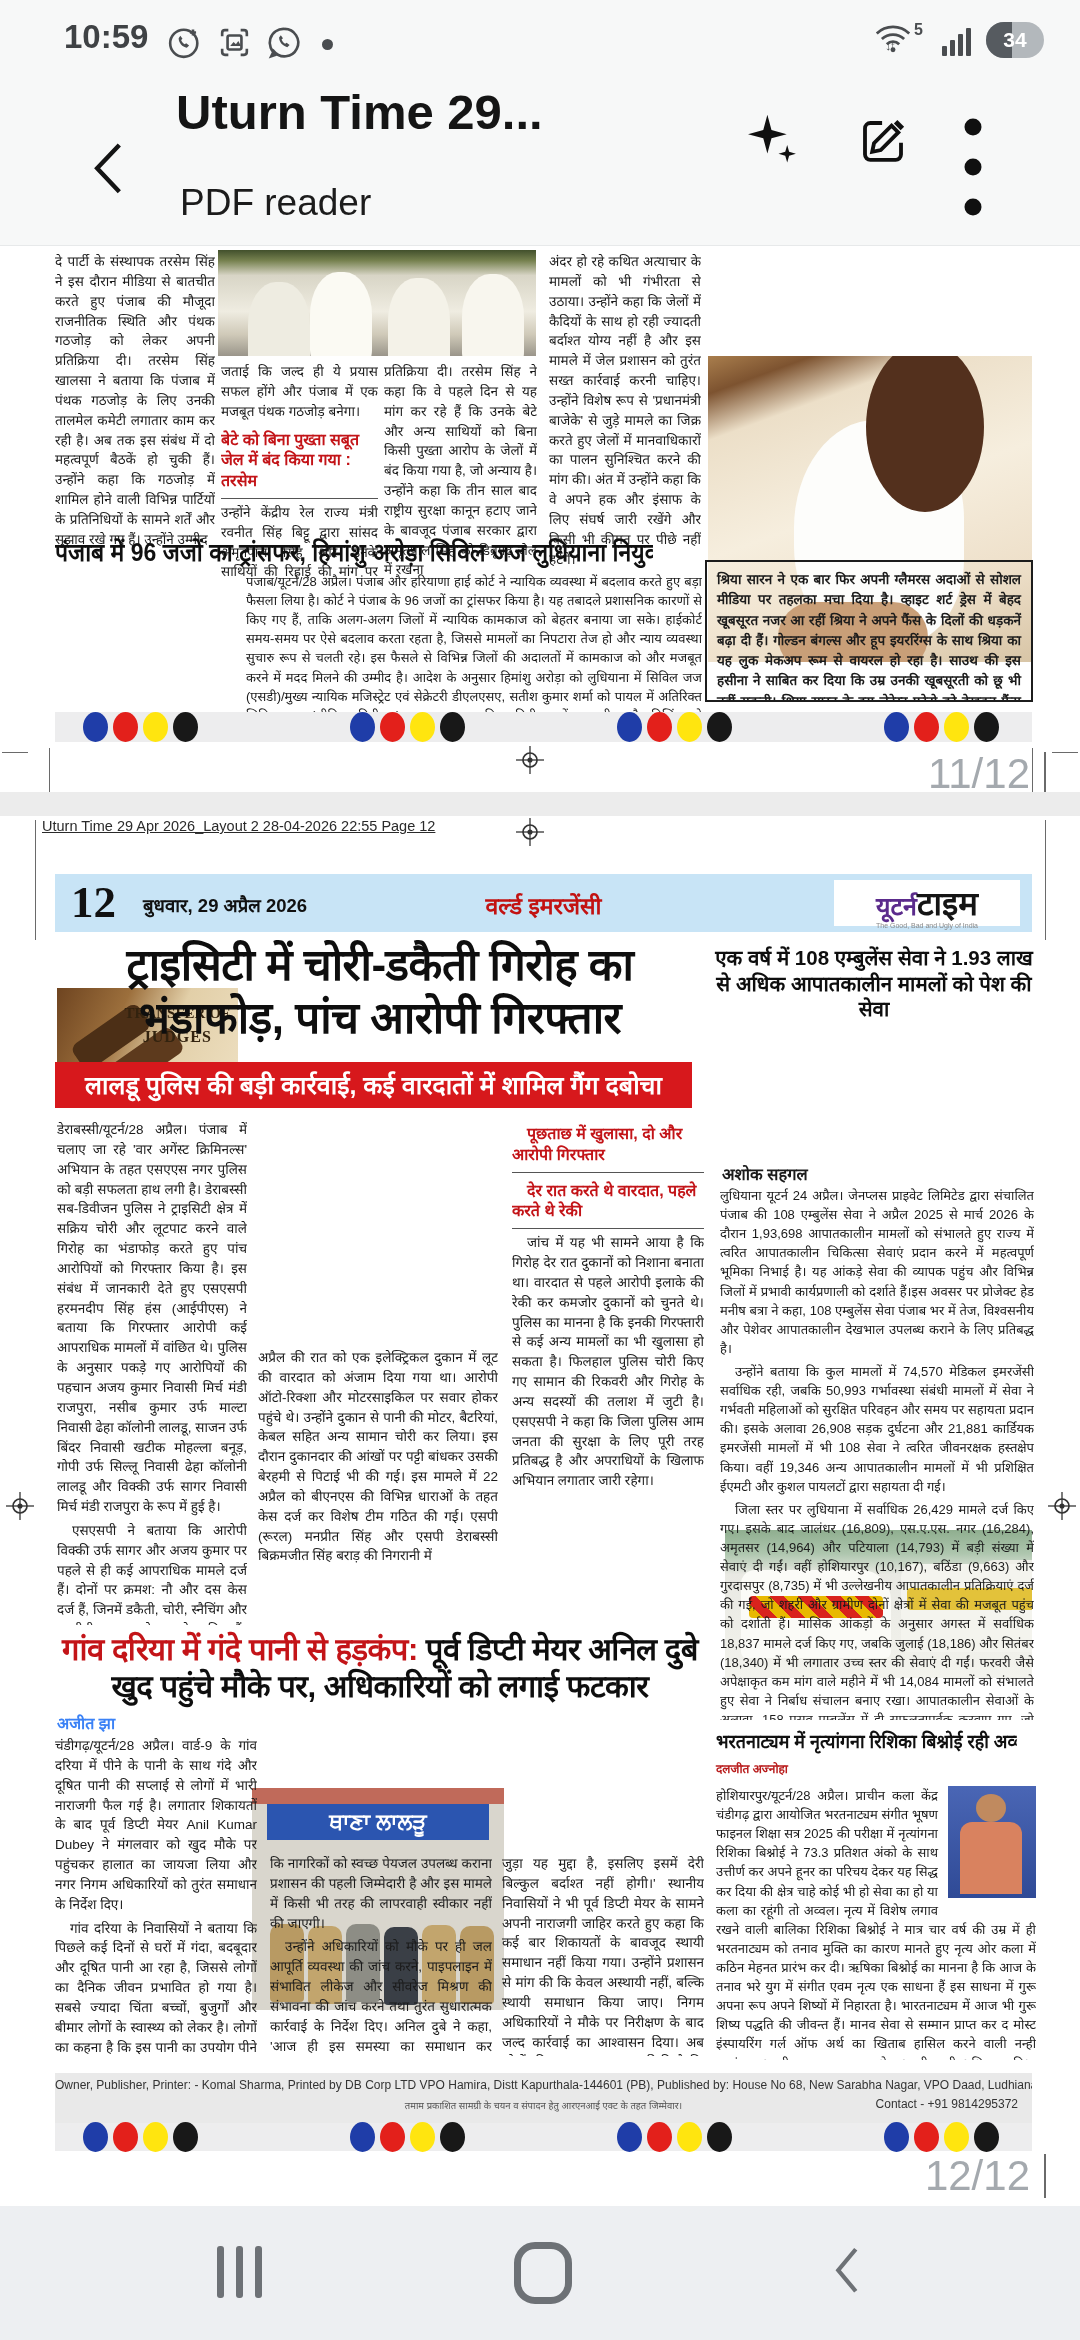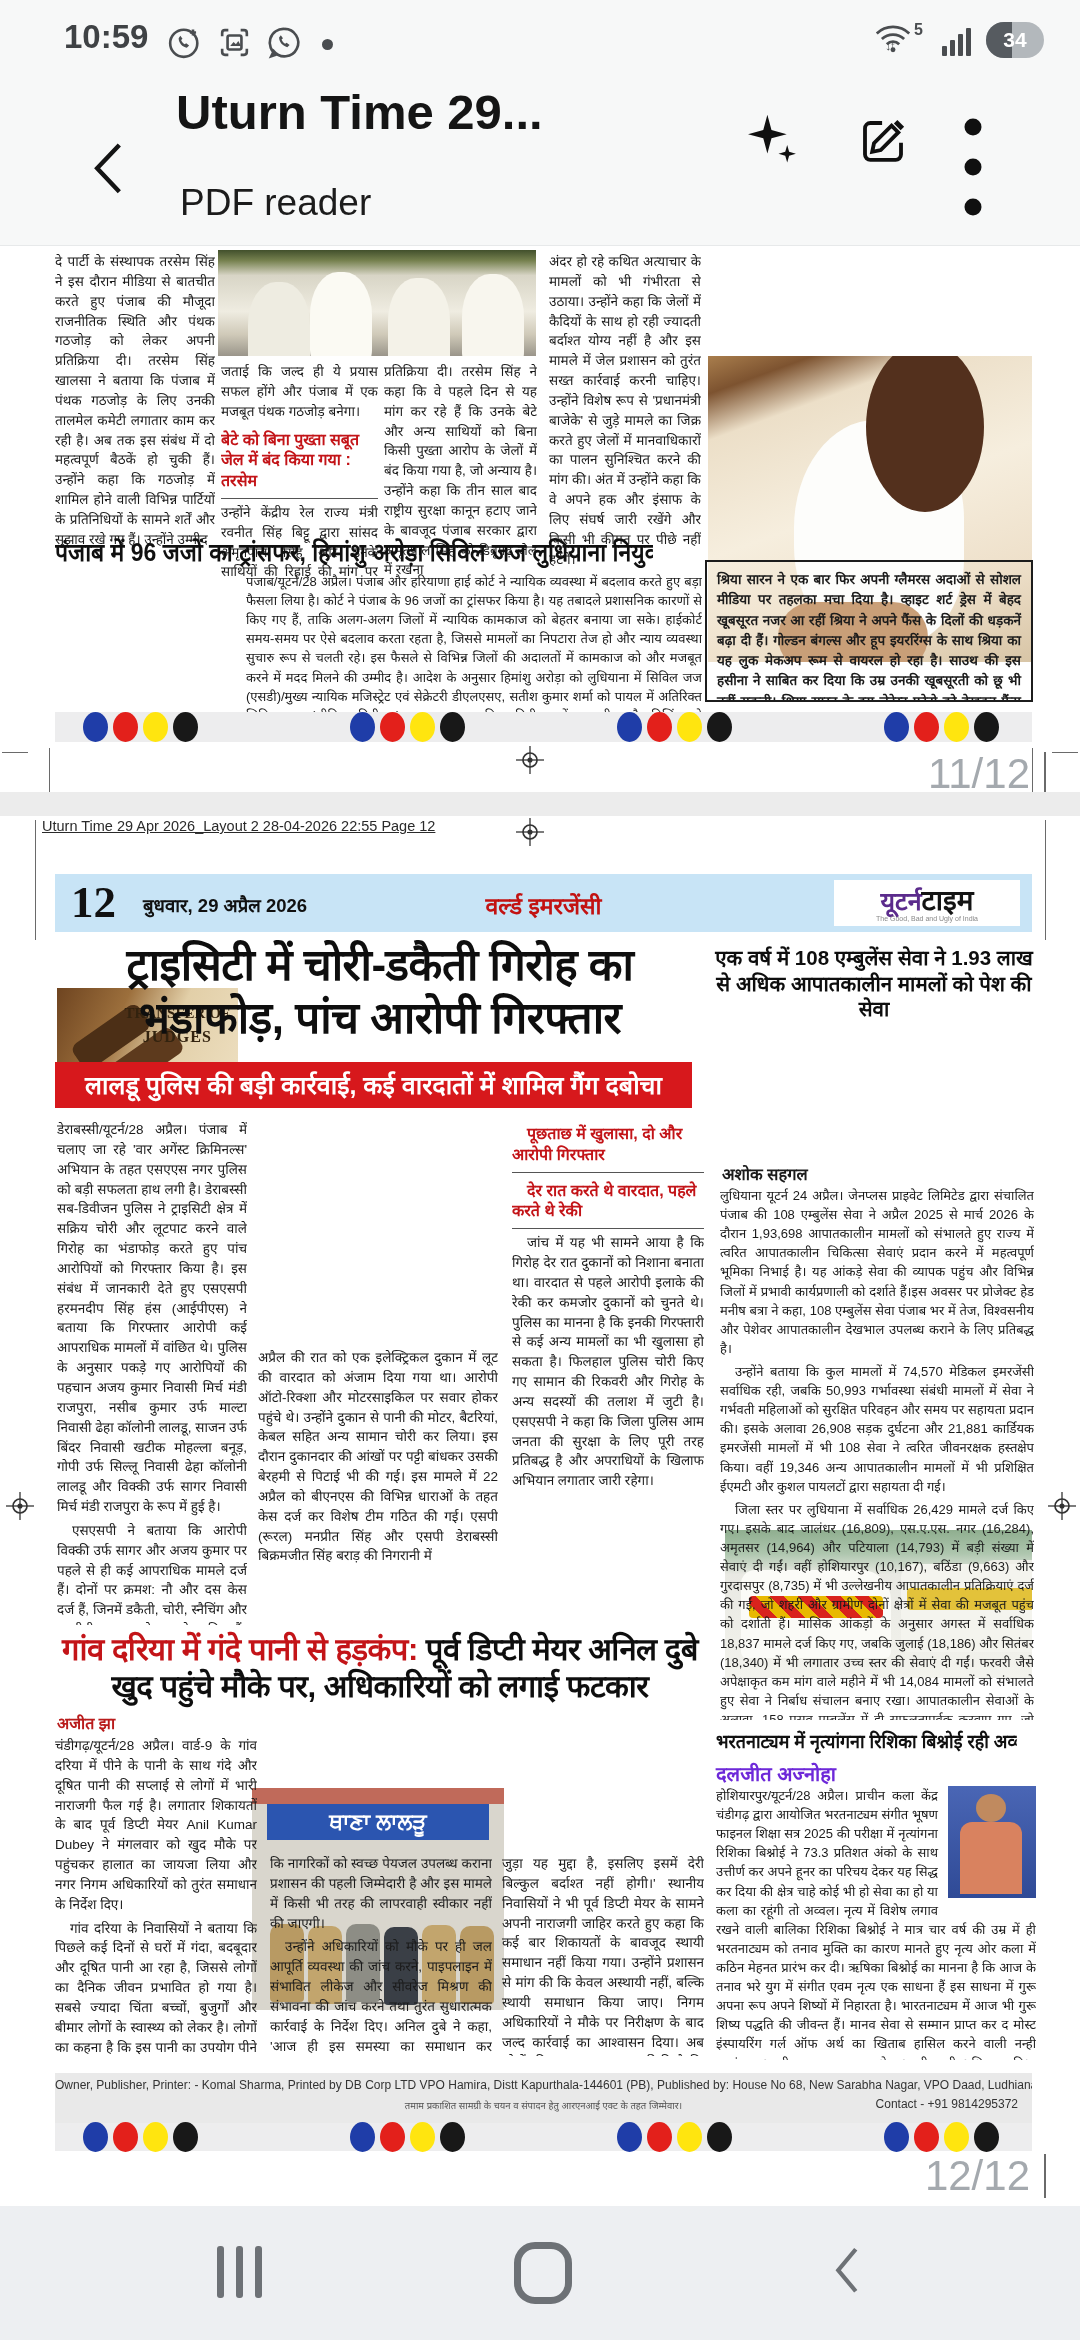--- a/index.html
+++ b/index.html
@@ -49,21 +49,21 @@
   .gap-band { background:#ececec; }
   .slug { font-size:14.5px; color:#2a2a2a; white-space:nowrap;text-decoration:underline; }
 
   
   .masthead { background:#c8e4f6; }
   .mh-num { position:absolute; left:16px; top:2px; font-size:45px; font-weight:bold; color:#111; font-family:"Liberation Serif",serif; }
   .mh-date { position:absolute; left:88px; top:18px; font-size:18.5px; font-weight:bold; color:#111; }
   .mh-sec { position:absolute; left:0; width:100%; text-align:center; top:15px; font-size:23px; font-weight:bold; color:#c21212; }
   .mh-logo { position:absolute; right:12px; top:6px; width:186px; height:46px; background:#fff; text-align:center; }
   .mh-logo .l1 { color:#5b2b8c; font-size:25px; font-weight:bold; }
-  .mh-logo .l2 { color:#141414; font-size:28px; font-weight:bold; }
+  .mh-logo .l2 { color:#141414; font-size:33px; font-weight:bold; }
   .mh-tag { display:block; font-size:7px; color:#888; margin-top:-3px; }
 
   .lead-hl { font-size:44px; font-weight:bold; color:#0e0e0e; text-align:center; line-height:1.2; letter-spacing:-0.5px; }
   .banner { background:#d7181c; color:#fff; font-size:25px; font-weight:bold; text-align:center; line-height:46px; white-space:nowrap; overflow:hidden; }
   .sec-hl { font-weight:bold; color:#0e0e0e; text-align:center; }
 
   
   .photo-people { background:linear-gradient(180deg,#42502c 0%,#76814f 10%,#d8d5c6 24%,#efece1 58%,#cfc9b8 80%,#9a958a 100%); position:relative; }
   .photo-people::before { content:""; position:absolute; width:62px; height:95px; background:#fbfaf3; border-radius:45% 45% 18% 18%; left:92px; top:22px; box-shadow:78px 6px 0 #f4f2e8, 152px 2px 0 #f8f6ee, -62px 10px 0 #eeece1; }
   .photo-actress { background:linear-gradient(160deg,#a97e4d 0%,#7d5330 9%,#ecdfc8 20%,#f6eede 48%,#eee0ca 76%,#d8c5a6 100%); position:relative; }
@@ -293,34 +293,34 @@
       <div class="abs np" style="left:258px;top:1101px;width:240px;height:277px;">अप्रैल की रात को एक इलेक्ट्रिकल दुकान में लूट की वारदात को अंजाम दिया गया था। आरोपी ऑटो-रिक्शा और मोटरसाइकिल पर सवार होकर पहुंचे थे। उन्होंने दुकान से पानी की मोटर, बैटरियां, केबल सहित अन्य सामान चोरी कर लिया। इस दौरान दुकानदार की आंखों पर पट्टी बांधकर उसकी बेरहमी से पिटाई भी की गई। इस मामले में 22 अप्रैल को बीएनएस की विभिन्न धाराओं के तहत केस दर्ज कर विशेष टीम गठित की गई। एसपी (रूरल) मनप्रीत सिंह और एसपी डेराबस्सी बिक्रमजीत सिंह बराड़ की निगरानी में</div>
       <div class="abs np" style="left:512px;top:873px;width:192px;height:505px;">
         <p class="red-sub">पूछताछ में खुलासा, दो और आरोपी गिरफ्तार</p>
         <p class="red-sub">देर रात करते थे वारदात, पहले करते थे रेकी</p>
         <p>जांच में यह भी सामने आया है कि गिरोह देर रात दुकानों को निशाना बनाता था। वारदात से पहले आरोपी इलाके की रेकी कर कमजोर दुकानों को चुनते थे। पुलिस का मानना है कि इनकी गिरफ्तारी से कई अन्य मामलों का भी खुलासा हो सकता है। फिलहाल पुलिस चोरी किए गए सामान की रिकवरी और गिरोह के अन्य सदस्यों की तलाश में जुटी है। एसएसपी ने कहा कि जिला पुलिस आम जनता की सुरक्षा के लिए पूरी तरह प्रतिबद्ध है और अपराधियों के खिलाफ अभियान लगातार जारी रहेगा।</p>
       </div>
 
       <div class="abs sec-hl" style="left:55px;top:1385px;width:650px;font-size:31px;line-height:1.18;letter-spacing:-0.5px;">
         <span style="color:#c31418;">गांव दरिया में गंदे पानी से हड़कंप:</span><span> पूर्व डिप्टी मेयर अनिल दुबे खुद पहुंचे मौके पर, अधिकारियों को लगाई फटकार</span>
       </div>
-      <div class="abs" style="left:57px;top:1465px;font-size:16px;font-weight:bold;color:#b91c1c;">अजीत झा</div>
+      <div class="abs" style="left:57px;top:1465px;font-size:16px;font-weight:bold;color:#3b82f6;">अजीत झा</div>
       <div class="abs np" style="left:55px;top:1489px;width:202px;height:320px;">
         <p class="ni">चंडीगढ़/यूटर्न/28 अप्रैल। वार्ड-9 के गांव दरिया में पीने के पानी के साथ गंदे और दूषित पानी की सप्लाई से लोगों में भारी नाराजगी फैल गई है। लगातार शिकायतों के बाद पूर्व डिप्टी मेयर Anil Kumar Dubey ने मंगलवार को खुद मौके पर पहुंचकर हालात का जायजा लिया और नगर निगम अधिकारियों को तुरंत समाधान के निर्देश दिए।</p>
         <p>गांव दरिया के निवासियों ने बताया कि पिछले कई दिनों से घरों में गंदा, बदबूदार और दूषित पानी आ रहा है, जिससे लोगों का दैनिक जीवन प्रभावित हो गया है। सबसे ज्यादा चिंता बच्चों, बुजुर्गों और बीमार लोगों के स्वास्थ्य को लेकर है। लोगों का कहना है कि इस पानी का उपयोग पीने तो दूर, घरेलू कामों के लिए भी मुश्किल हो गया है। स्थिति की गंभीरता को देखते हुए अनिल दुबे ने निगम अधिकारियों और स्थानीय लोगों के साथ पूरे क्षेत्र का निरीक्षण किया। उन्होंने साफ कहा</p>
       </div>
 
       <div class="abs np" style="left:270px;top:1607px;width:222px;height:202px;">
         <p class="ni">कि नागरिकों को स्वच्छ पेयजल उपलब्ध कराना प्रशासन की पहली जिम्मेदारी है और इस मामले में किसी भी तरह की लापरवाही स्वीकार नहीं की जाएगी।</p>
         <p>उन्होंने अधिकारियों को मौके पर ही जल आपूर्ति व्यवस्था की जांच करने, पाइपलाइन में संभावित लीकेज और सीवरेज मिश्रण की संभावना की जांच करने तथा तुरंत सुधारात्मक कार्रवाई के निर्देश दिए। अनिल दुबे ने कहा, 'आज ही इस समस्या का समाधान कर नगरवासियों को स्वच्छ जल उपलब्ध कराने की कोशिश की जाएगी। लोगों की सेहत से</p>
       </div>
       <div class="abs np" style="left:502px;top:1607px;width:202px;height:202px;">जुड़ा यह मुद्दा है, इसलिए इसमें देरी बिल्कुल बर्दाश्त नहीं होगी।' स्थानीय निवासियों ने भी पूर्व डिप्टी मेयर के सामने अपनी नाराजगी जाहिर करते हुए कहा कि कई बार शिकायतों के बावजूद स्थायी समाधान नहीं किया गया। उन्होंने प्रशासन से मांग की कि केवल अस्थायी नहीं, बल्कि स्थायी समाधान किया जाए। निगम अधिकारियों ने मौके पर निरीक्षण के बाद जल्द कार्रवाई का आश्वासन दिया। अब लोगों की नजर इस बात पर टिकी है कि प्रशासन कब तक इस गंभीर समस्या का स्थायी समाधान करता है।</div>
 
       <div class="abs hl" style="left:716px;top:1481px;width:320px;font-size:19px;white-space:nowrap;transform:scaleX(.94);transform-origin:left;overflow:hidden;">भरतनाट्यम में नृत्यांगना रिशिका बिश्नोई रही अव्वल</div>
-      <div class="abs" style="left:716px;top:1513px;font-size:20px;font-weight:bold;color:#6d28d9;">दलजीत अज्नोहा</div>
+      <div class="abs" style="left:716px;top:1513px;font-size:12px;font-weight:bold;color:#b91c1c;">दलजीत अज्नोहा</div>
       <div class="abs np" style="left:716px;top:1539px;width:320px;height:274px;font-size:13px;">
         <span class="photo photo-girl" style="width:88px;height:112px;display:block;">
             <span class="cert"></span>
           </span>
         <span>होशियारपुर/यूटर्न/28 अप्रैल। प्राचीन कला केंद्र चंडीगढ़ द्वारा आयोजित भरतनाट्यम संगीत भूषण फाइनल शिक्षा सत्र 2025 की परीक्षा में नृत्यांगना रिशिका बिश्नोई ने 73.3 प्रतिशत अंको के साथ उत्तीर्ण कर अपने हूनर का परिचय देकर यह सिद्ध कर दिया की क्षेत्र चाहे कोई भी हो सेवा का हो या कला का रहूंगी तो अव्वल। नृत्य में विशेष लगाव रखने वाली बालिका रिशिका बिश्नोई ने मात्र चार वर्ष की उम्र में ही भरतनाट्यम को तनाव मुक्ति का कारण मानते हुए नृत्य ओर कला में कठिन मेहनत प्रारंभ कर दी। ऋषिका बिश्नोई का मानना है कि आज के तनाव भरे युग में संगीत एवम नृत्य एक साधना हैं इस साधना में गुरू अपना रूप अपने शिष्यों में निहारता है। भारतनाट्यम में आज भी गुरू शिष्य पद्धति की जीवन्त हैं। मानव सेवा से सम्मान प्राप्त कर द मोस्ट इंस्पायरिंग गर्ल ऑफ अर्थ का खिताब हासिल करने वाली नन्ही नृत्यांगना अपनी इस सफलता का श्रेय अपनी मम्मी अधिवक्ता निशा बिश्नोई पिता डॉ भूपेन्द्र वास्तुशास्त्री, गुरू सरस्वती शर्मा व दादा गुरु राजेश शर्मा को प्रदान करती हैं।</span>
       </div>
 
       <div class="abs reg" style="left:6px;top:1245px;">
         <svg viewBox="0 0 24 24">
             <circle cx="12" cy="12" r="6" fill="none" stroke="#333" stroke-width="1.4"></circle>

